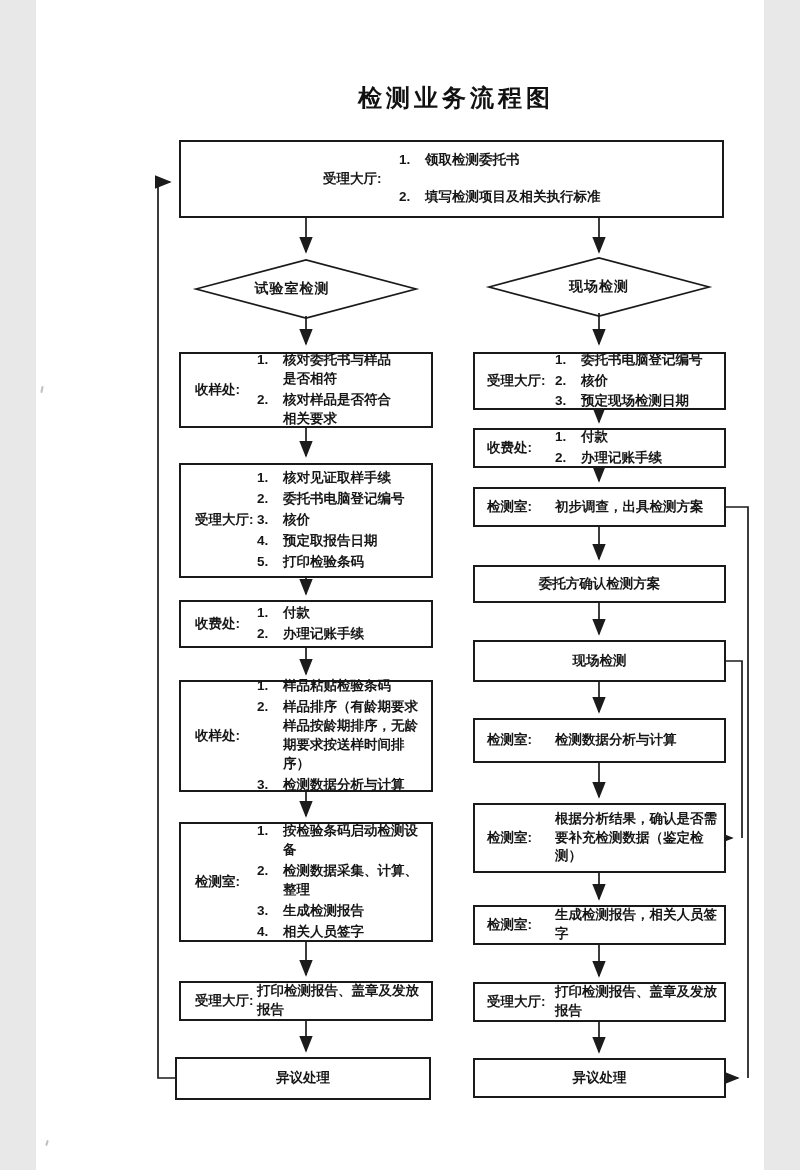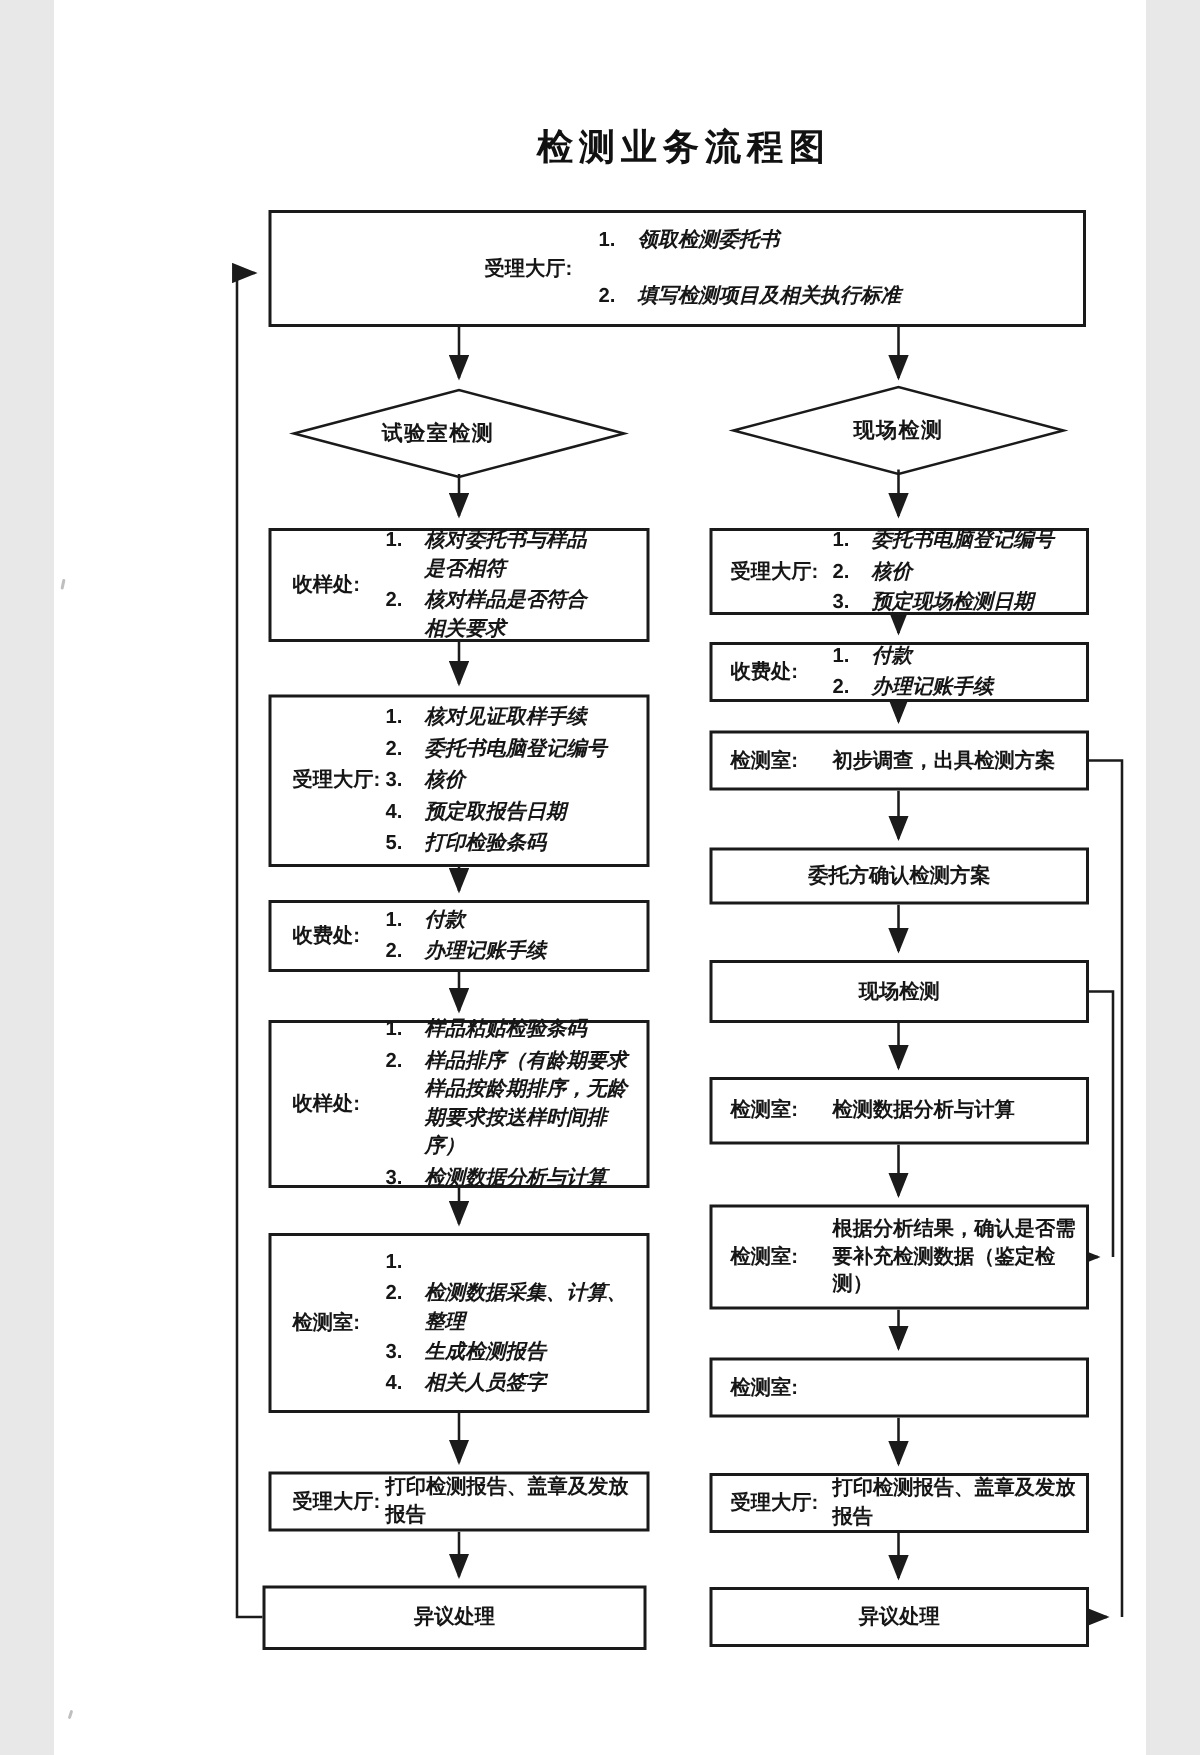--- a/index.html
+++ b/index.html
@@ -18,21 +18,21 @@
     display:flex;align-items:center;font-size:13.5px;line-height:1.4;
     box-sizing:border-box;
   }
   .node.center{justify-content:center;text-align:right;}
   .lbl{flex:0 0 auto;white-space:nowrap;}
   .lcol .lbl{width:62px;margin-left:14px;}
   .rcol .lbl{width:68px;margin-left:12px;}
   .items{display:flex;flex-direction:column;justify-content:center;row-gap:2px;flex:1;padding-right:4px;}
   .item{display:flex;}
   .item .n{flex:0 0 26px;}
-  .item .t{flex:0 1 auto;font-style:italic;}
+  .item .t{flex:0 1 auto;}
   .txt{flex:1;padding-right:6px;}
   
   .w116 .t{max-width:116px;}
   .w140 .t{max-width:142px;}
   .w146 .t{max-width:146px;}
   
   .topbox .lbl{width:76px;margin-left:142px;}
   .topbox .items{row-gap:18px;flex:0 0 auto;}
   .topbox .item .t{white-space:nowrap;}
   .diamond-text{
@@ -179,20 +179,21 @@
           <span class="t">检测数据分析与计算</span>
         </div>
     </div>
   </div>
 
   <div class="node lcol w146" style="left:143px;top:822px;width:254px;height:120px;">
     <span class="lbl">检测室:</span>
     <div class="items">
       <div class="item">
           <span class="n">1.</span>
+          <span class="t">按检验条码启动检测设备</span>
         </div>
       <div class="item">
           <span class="n">2.</span>
           <span class="t">检测数据采集、计算、整理</span>
         </div>
       <div class="item">
           <span class="n">3.</span>
           <span class="t">生成检测报告</span>
         </div>
       <div class="item">
@@ -261,20 +262,21 @@
     <span class="txt">检测数据分析与计算</span>
   </div>
 
   <div class="node rcol" style="left:437px;top:803px;width:253px;height:70px;">
     <span class="lbl">检测室:</span>
     <span class="txt">根据分析结果，确认是否需要补充检测数据（鉴定检测）</span>
   </div>
 
   <div class="node rcol" style="left:437px;top:905px;width:253px;height:40px;">
     <span class="lbl">检测室:</span>
+    <span class="txt">生成检测报告，相关人员签字</span>
   </div>
 
   <div class="node rcol" style="left:437px;top:982px;width:253px;height:40px;">
     <span class="lbl">受理大厅:</span>
     <span class="txt">打印检测报告、盖章及发放报告</span>
   </div>
 
   <div class="node center" style="left:437px;top:1058px;width:253px;height:40px;">
     <span>异议处理</span>
   </div>

